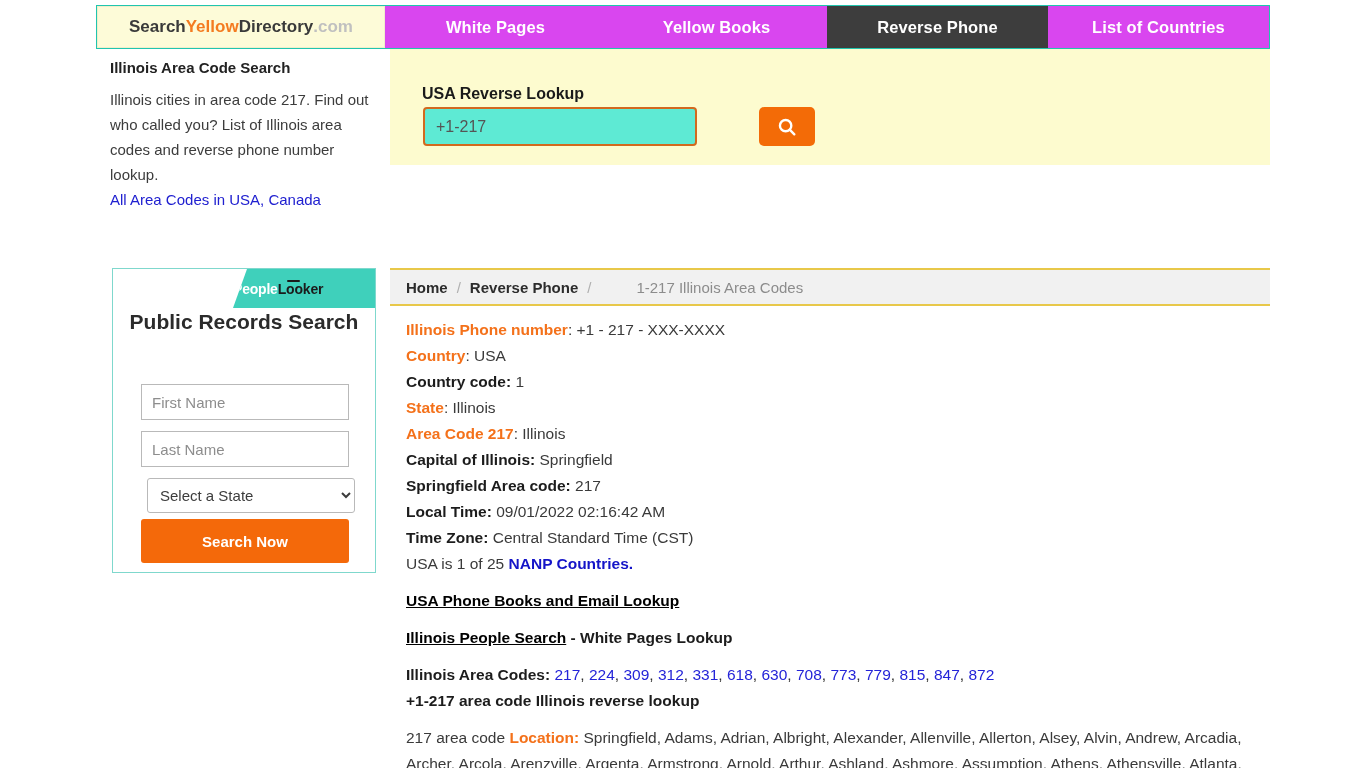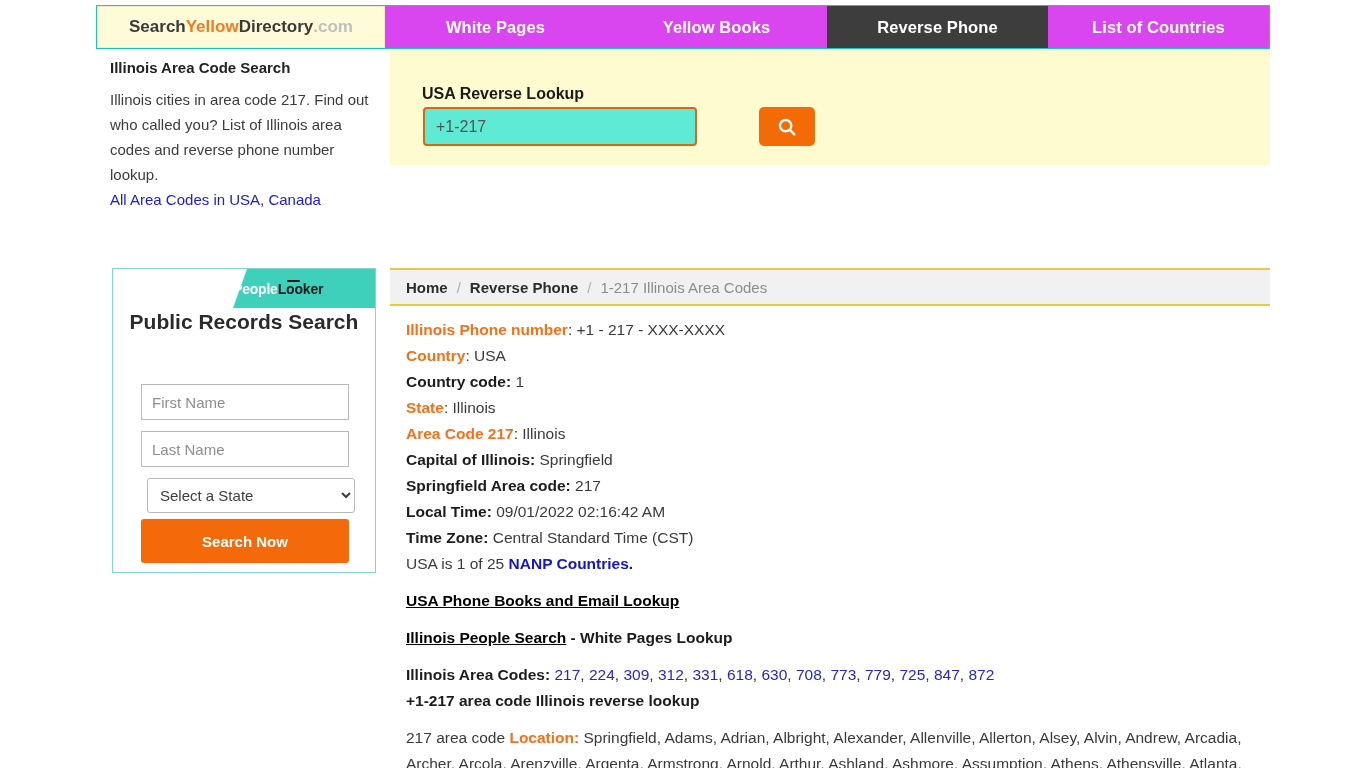--- a/index.html
+++ b/index.html
@@ -161,21 +161,21 @@
     height: 38px;
     background: #f1f1f1;
     border-top: 2px solid #e8c84a;
     border-bottom: 2px solid #e8c84a;
     display: flex; align-items: center;
     padding-left: 16px;
     font-size: 15px;
   }
   .crumb { color: #2c2c2c; font-weight: bold; cursor: pointer; }
   .crumb-sep { color: #b0b0b0; margin: 0 9px; font-weight: normal; }
-  .crumb-cur { color: #8c8c8c; font-weight: normal; }
+  .crumb-cur { color: #8c8c8c; font-weight: normal; margin-left: 36px; }
 
   .content { padding: 11px 0 0 16px; }
   .line {
     font-size: 15.5px; color: #2f2f2f; line-height: 26px;
     white-space: nowrap;
   }
   .lbl-orange { color: #f4711a; font-weight: bold; }
   .lbl-bold { color: #1c1c1c; font-weight: bold; }
   .val { color: #3a3a3a; }
   .ln-blue-bold { color: #1414c8; font-weight: bold; text-decoration: none; cursor: pointer; }
@@ -309,21 +309,21 @@
 
       <div class="line">
         <a class="ln-blue-ul">Illinois People Search</a>
         <span class="lbl-bold">- White Pages Lookup</span>
       </div>
 
       <div class="spacer-line"></div>
 
       <div class="line codes">
         <span class="lbl-bold">Illinois Area Codes:</span>
-        <span id="area-codes-list"><a>217</a>, <a>224</a>, <a>309</a>, <a>312</a>, <a>331</a>, <a>618</a>, <a>630</a>, <a>708</a>, <a>773</a>, <a>779</a>, <a>725</a>, <a>847</a>, <a>872</a></span>
+        <span id="area-codes-list"><a>217</a>, <a>224</a>, <a>309</a>, <a>312</a>, <a>331</a>, <a>618</a>, <a>630</a>, <a>708</a>, <a>773</a>, <a>779</a>, <a>815</a>, <a>847</a>, <a>872</a></span>
       </div>
 
       <div class="line">
         <span class="lbl-bold">+1-217 area code Illinois reverse lookup</span>
       </div>
 
       <div class="loc-block">
         <span class="val">217 area code</span>
         <span class="lbl-orange">Location:</span>
         <span class="val">Springfield, Adams, Adrian, Albright, Alexander, Allenville, Allerton, Alsey, Alvin, Andrew, Arcadia, Archer, Arcola, Arenzville, Argenta, Armstrong, Arnold, Arthur, Ashland, Ashmore, Assumption, Athens, Athensville, Atlanta, Atwood, Atterbury, Auburn, Augusta</span>

